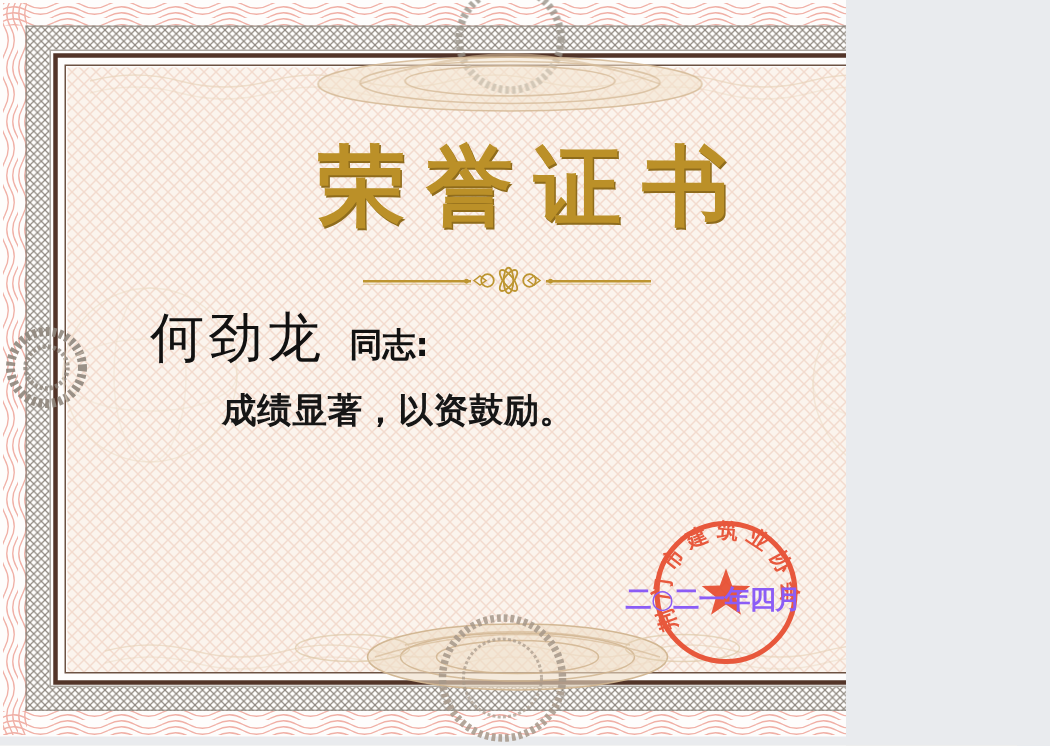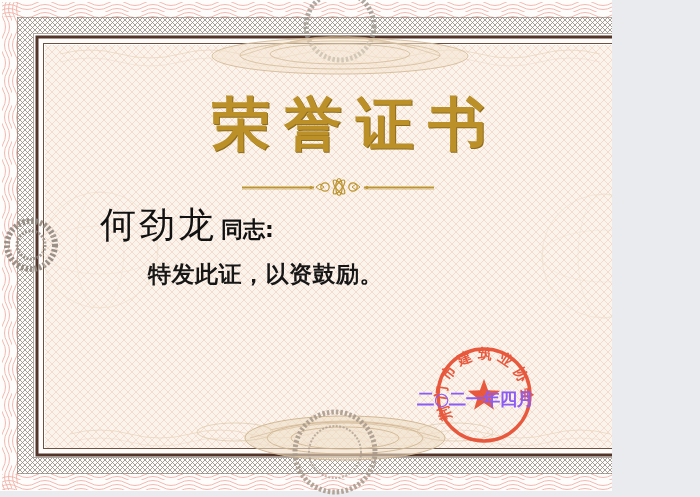--- a/index.html
+++ b/index.html
@@ -1,20 +1,19 @@
 <!DOCTYPE html>
 <html><head>
 <meta charset="utf-8">
 <style>
   html,body{margin:0;padding:0;background:#e9ebee;}
   .cert{
     position:relative;width:564px;height:497px;overflow:hidden;
     background:#fefdfc;
     font-family:"DejaVu Sans","Liberation Sans",sans-serif;
-    padding-left:48px;
   }
   .bg{position:absolute;left:0;top:0;}
   .abs{position:absolute;}
   .title{
     left:0;top:86px;width:700px;text-align:center;text-indent:12px;
     font-family:"Liberation Serif","DejaVu Serif",serif;
     font-size:58px;font-weight:bold;letter-spacing:14px;color:#bb9028;
     text-shadow:1px 1px 0 #8f6c1c;
   }
   .subtitle{
@@ -22,21 +21,21 @@
     font-family:"Liberation Serif","DejaVu Serif",serif;
     font-size:14px;font-weight:bold;letter-spacing:2.2px;word-spacing:13px;
     color:#b9922e;
   }
   .flourish{left:240px;top:174px;}
   .name-row{left:100px;top:202px;height:46px;line-height:46px;white-space:nowrap;}
   .name{
     font-family:"Liberation Serif","DejaVu Serif",serif;
     font-size:36px;letter-spacing:3px;color:#111;text-align:center;
   }
-  .honorific{font-size:22px;font-weight:bold;color:#111;margin-left:4px;}
+  .honorific{font-size:22px;font-weight:bold;color:#111;margin-left:16px;}
   .body-text{
     left:102px;top:253px;width:520px;
     font-size:23px;font-weight:bold;line-height:42px;letter-spacing:0.5px;
     color:#161616;
   }
   .indent{text-indent:46px;}
   .seal{left:432px;top:343px;}
   .date{
     left:417px;top:387px;font-size:17.5px;font-weight:bold;
     letter-spacing:-0.5px;color:#8b5cf6;white-space:nowrap;
@@ -151,21 +150,21 @@
       <circle cx="71" cy="13.5" r="1.6" fill="#bd9530" stroke="none"></circle>
       <circle cx="127" cy="13.5" r="1.6" fill="#bd9530" stroke="none"></circle>
     </g>
   </svg>
 
   <div class="abs name-row">
     <span class="name">何劲龙</span><span class="honorific">同志:</span>
   </div>
 
   <div class="abs body-text">
-    <div class="indent">特发此证，以资鼓励。</div>
+    <div class="indent">成绩显著，以资鼓励。</div>
   </div>
 
   <svg class="abs seal" width="104" height="104" viewBox="-52 -52 104 104" opacity="0.92">
     <defs>
       <path id="sealArc" d="M -29 26 A 38 38 0 1 1 29 26" fill="none"></path>
     </defs>
     <circle cx="0" cy="0" r="46" fill="none" stroke="#e64b2e" stroke-width="3.4"></circle>
     <polygon points="0,-17 4.1,-5.7 16.2,-5.3 6.7,2.2 10,13.8 0,7 -10,13.8 -6.7,2.2 -16.2,-5.3 -4.1,-5.7" transform="translate(0,1)" fill="#e64b2e"></polygon>
     <text font-size="14" font-weight="bold" fill="#e64b2e" letter-spacing="5" font-family="'DejaVu Sans','Liberation Sans',sans-serif">
       <textPath href="#sealArc" startOffset="4">荆门市建筑业协会</textPath>

